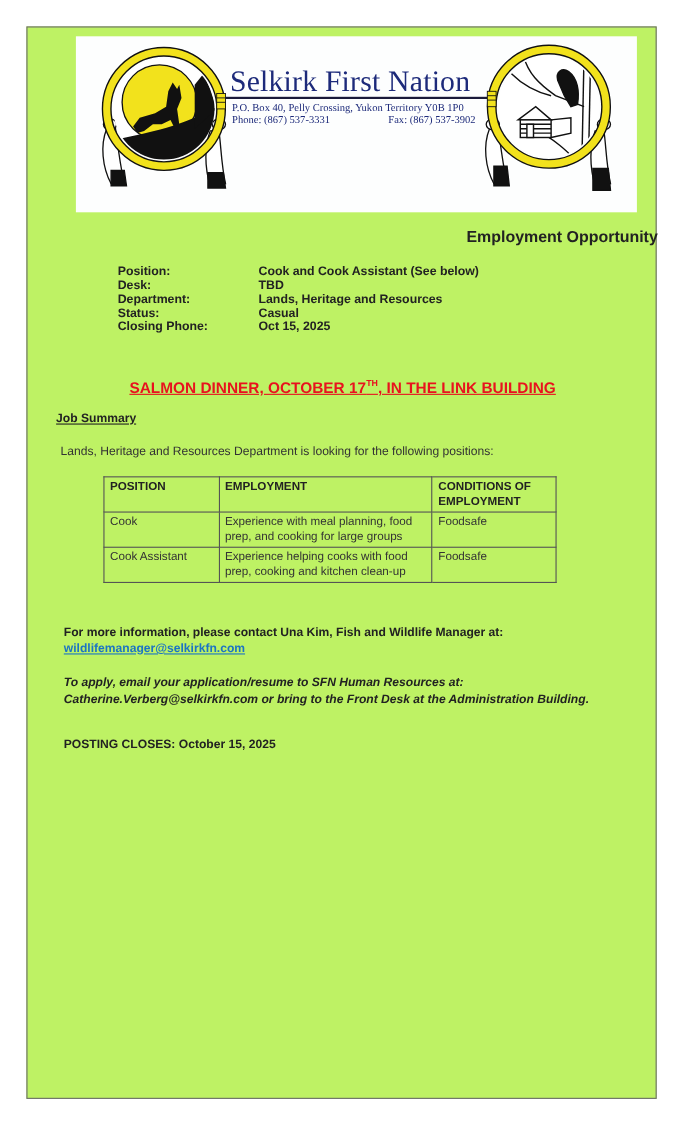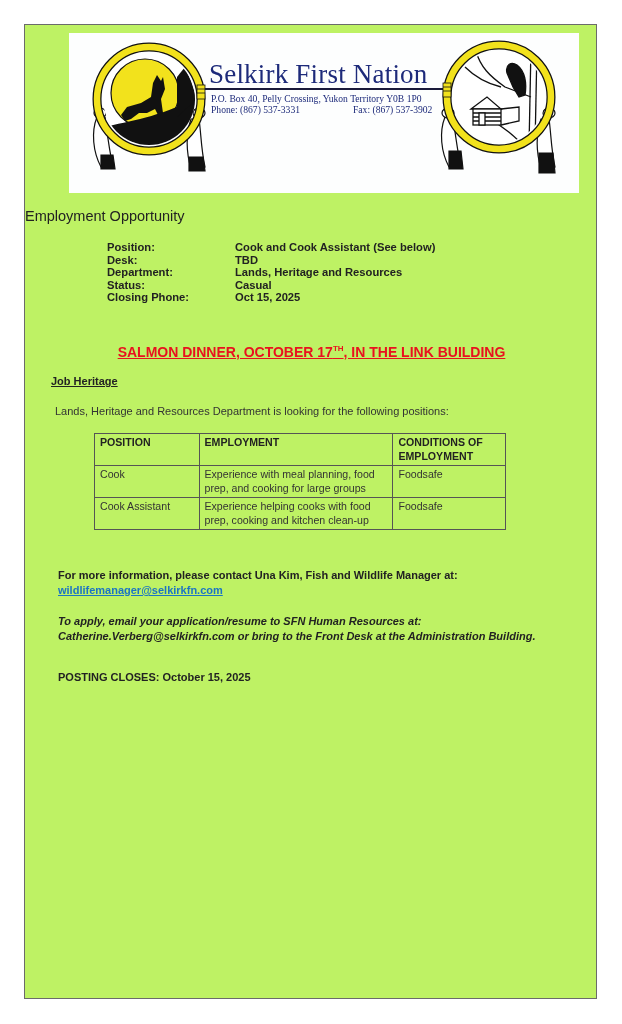--- a/index.html
+++ b/index.html
@@ -8,21 +8,21 @@
   .letterhead { position: absolute; left: 44px; top: 8px; width: 510px; height: 160px; background: #fdfefe; }
   .logo { position: absolute; top: 4px; width: 140px; height: 140px; }
   .logo-left { left: 18px; }
   .logo-right { left: 366px; }
   .org-name { position: absolute; left: 140px; top: 26px; font-family: "Liberation Serif", serif; font-size: 27px; color: #1d2a7a; letter-spacing: 0.2px; white-space: nowrap; }
   .org-rule { position: absolute; left: 136px; top: 55px; width: 238px; height: 2px; background: #1a1a3a; }
   .org-addr { position: absolute; left: 142px; top: 60px; font-family: "Liberation Serif", serif; font-size: 9.6px; color: #1d2a7a; white-space: nowrap; line-height: 11px; }
   .org-phone-row { position: absolute; left: 142px; top: 71px; width: 230px; font-family: "Liberation Serif", serif; font-size: 9.6px; color: #1d2a7a; white-space: nowrap; }
   .org-phone-row .fax { position: absolute; left: 142px; top: 0; }
 
-  .heading { position: absolute; left: 0; width: 573px; top: 183px; text-align: left; font-size: 14.5px; font-weight: normal; color: #222; }
+  .heading { position: absolute; left: 0; width: 573px; top: 183px; text-align: right; font-size: 14.5px; font-weight: bold; color: #222; }
   .details { position: absolute; left: 82px; top: 216px; font-size: 11.2px; font-weight: bold; color: #222; line-height: 12.6px; }
   .details .row { display: flex; }
   .details .lbl { width: 128px; }
 
   .banner { position: absolute; left: 0; width: 573px; top: 319px; text-align: center; font-size: 14px; font-weight: bold; color: #e8121e; text-decoration: underline; white-space: nowrap; }
   .banner sup { font-size: 8px; vertical-align: 6px; line-height: 0; }
 
   .summary-title { position: absolute; left: 26px; top: 350px; font-size: 11px; font-weight: bold; text-decoration: underline; color: #222; }
   .summary-text { position: absolute; left: 30px; top: 380px; font-size: 11px; color: #333; white-space: nowrap; }
 
@@ -137,21 +137,21 @@
       <span>Casual</span>
     </div>
     <div class="row">
       <span class="lbl">Closing Phone:</span>
       <span>Oct 15, 2025</span>
     </div>
   </div>
 
   <div class="banner"><span>SALMON DINNER, OCTOBER 17</span><sup>TH</sup><span>, IN THE LINK BUILDING</span></div>
 
-  <div class="summary-title">Job Heritage</div>
+  <div class="summary-title">Job Summary</div>
   <div class="summary-text">Lands, Heritage and Resources Department is looking for the following positions:</div>
 
   <table class="positions">
     <tbody>
         <tr>
       <th class="c1">POSITION</th>
       <th class="c2">EMPLOYMENT</th>
       <th class="c3">CONDITIONS OF EMPLOYMENT</th>
     </tr>
     <tr>

